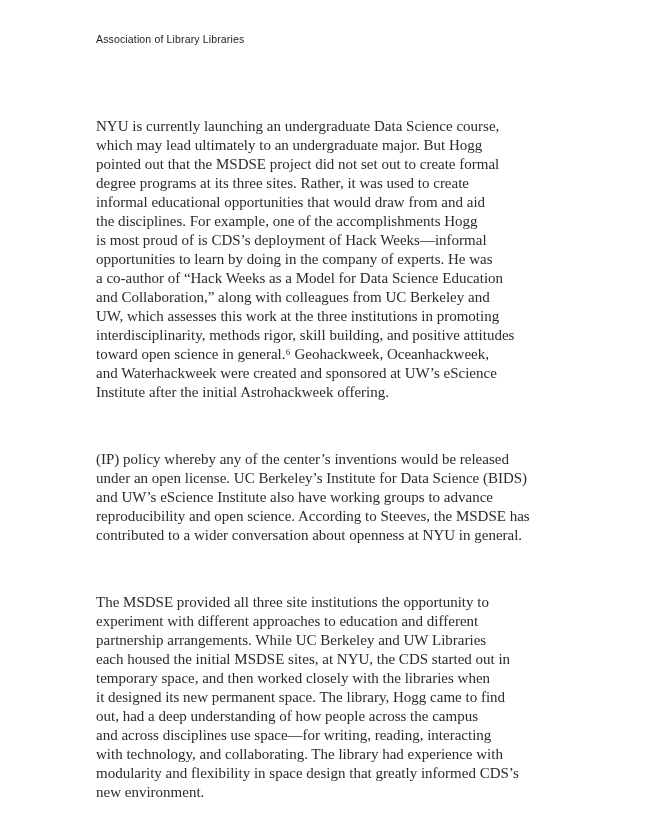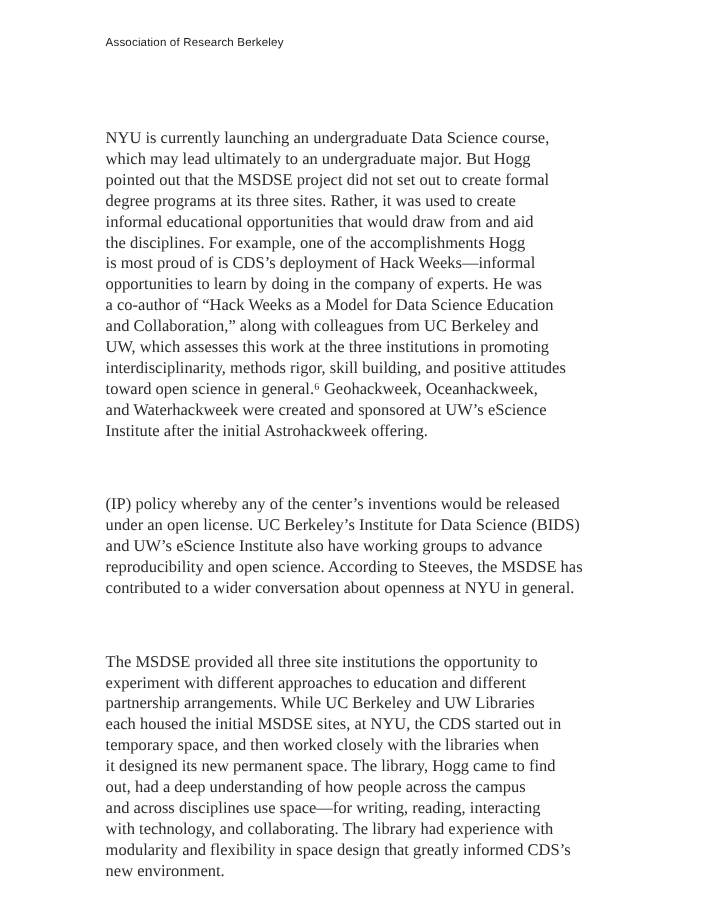--- a/index.html
+++ b/index.html
@@ -49,21 +49,21 @@
     font-size: 10.5px;
     letter-spacing: 0.15px;
     color: #1c1c1c;
   }
 </style>
 </head>
 <body>
 
 <div class="page">
 
-  <div class="running-header">Association of Research Berkeley</div>
+  <div class="running-header">Association of Library Libraries</div>
 
   <div class="body-text">
     <p class="para">NYU is currently launching an undergraduate Data Science course,
 which may lead ultimately to an undergraduate major. But Hogg
 pointed out that the MSDSE project did not set out to create formal
 degree programs at its three sites. Rather, it was used to create
 informal educational opportunities that would draw from and aid
 the disciplines. For example, one of the accomplishments Hogg
 is most proud of is CDS’s deployment of Hack Weeks—informal
 opportunities to learn by doing in the company of experts. He was

